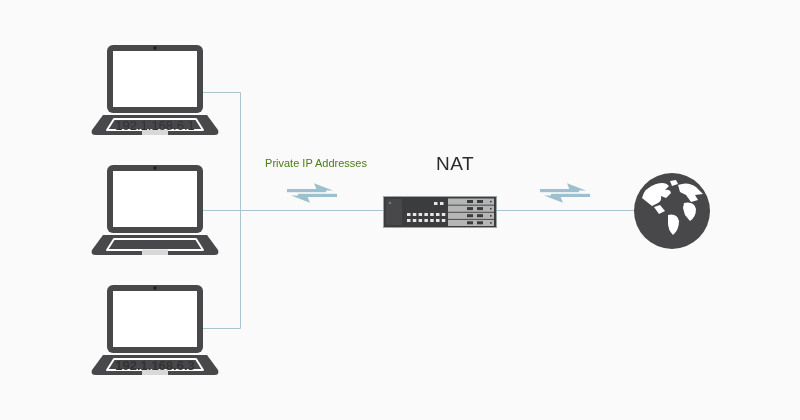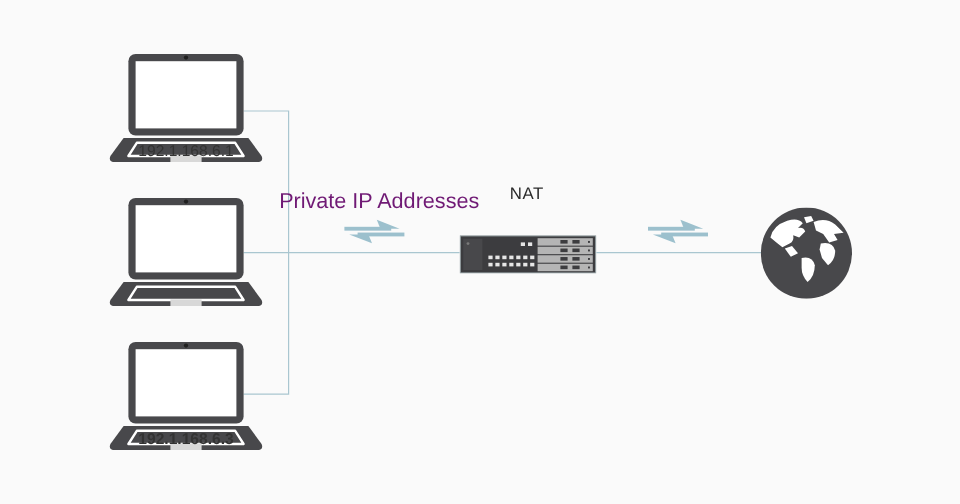--- a/index.html
+++ b/index.html
@@ -21,31 +21,32 @@
     width: 84px; height: 56px;
     display: flex; align-items: center; justify-content: center;
     font-size: 13px;
     color: #333333;
     white-space: nowrap;
     margin-top: 46px;
   }
   .flow-label {
     position: absolute;
     transform: translateX(-50%);
-    font-size: 18px;
-    color: #701a75;
+    font-size: 11px;
+    color: #4d7c0f;
     white-space: nowrap;
   }
   .nat-title {
     position: absolute;
     transform: translateX(-50%);
-    font-size: 14px;
+    font-size: 19px;
     letter-spacing: 0.5px;
     color: #2b2b2b;
     white-space: nowrap;
+    margin-left: 16px;
   }
   .swap-arrows { position: absolute; width: 52px; height: 24px; }
   .router { position: absolute; left: 383px; top: 196px; }
   .globe { position: absolute; left: 634px; top: 173px; }
 </style>
 </head>
 <body>
 
 <div class="canvas">
 

